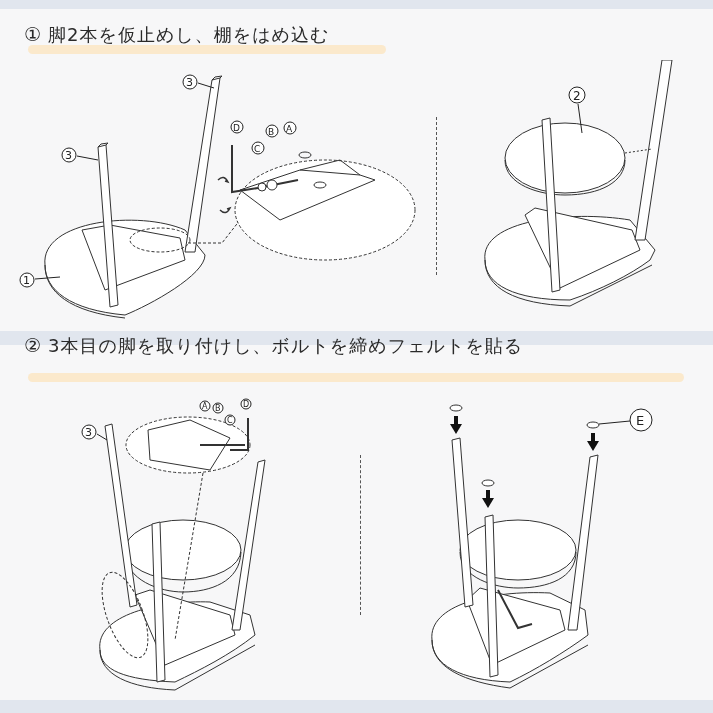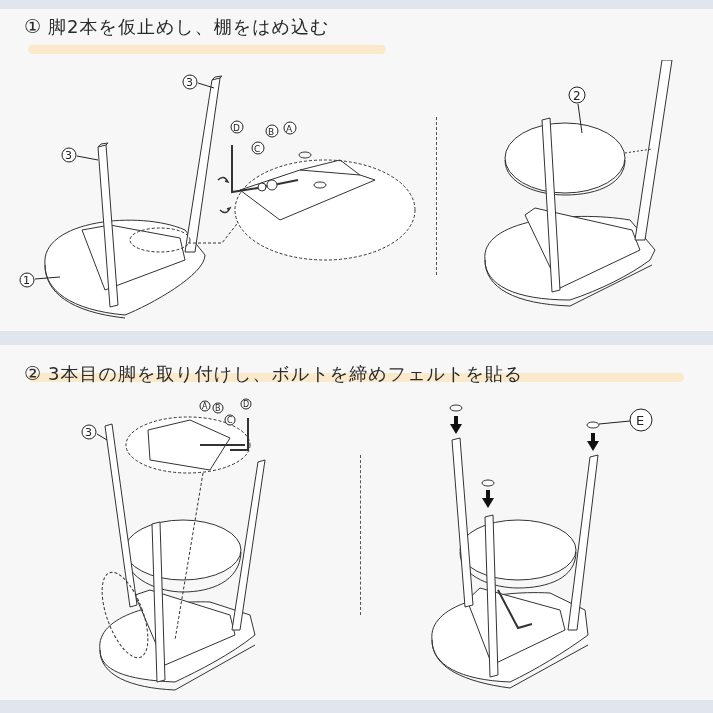--- a/index.html
+++ b/index.html
@@ -18,21 +18,21 @@
   .lbl { font-family:"DejaVu Sans", sans-serif; font-size:11px; fill:#222; }
 </style>
 </head>
 <body>
 
 <div class="band top"></div>
 <div class="band mid"></div>
 <div class="band bot"></div>
 
 <div class="hl" style="left:28px; top:45px; width:358px;"></div>
-<div class="step-title" style="top:15px;">
+<div class="step-title" style="top:23px;">
   <span class="num">①</span><span>脚2本を仮止めし、棚をはめ込む</span>
 </div>
 
 <div class="panel" style="left:0; top:60px;">
 <svg width="420" height="270" viewBox="0 0 420 270" fill="none" stroke="#333" stroke-width="1">
 
   <path d="M45 205 C 40 160, 140 150, 185 170 L 205 195 C 205 215, 150 245, 125 255 C 70 250, 45 230, 45 205 Z" fill="#fff"></path>
   <path d="M45 205 C 45 232, 70 252, 125 258"></path>
 
   <path d="M82 170 L 105 230 L 185 200 L 180 178 L 110 165 Z" fill="#fff"></path>
@@ -112,21 +112,21 @@
 <svg width="293" height="270" style="position:absolute;left:0;top:0" viewBox="0 0 293 270">
   <g>
     <circle cx="157" cy="35" r="8" fill="#fff" stroke="#222"></circle>
         <text x="153" y="40" class="lbl" style="font-size:12px">2</text>
     <line x1="158" y1="44" x2="162" y2="73" stroke="#222"></line>
   </g>
 </svg>
 </div>
 
 <div class="hl" style="left:28px; top:373px; width:656px;"></div>
-<div class="step-title" style="top:362px;">
+<div class="step-title" style="top:334px;">
   <span class="num">②</span><span>3本目の脚を取り付けし、ボルトを締めフェルトを貼る</span>
 </div>
 
 <div class="panel" style="left:60px; top:390px;">
 <svg width="300" height="310" viewBox="0 0 300 310" fill="none" stroke="#333" stroke-width="1">
   <path d="M40 260 C 35 225, 100 210, 150 212 L 190 225 L 195 245 C 170 265, 140 280, 115 292 C 65 290, 40 280, 40 260 Z" fill="#fff"></path>
   <path d="M40 260 C 40 285, 70 298, 115 300 L 195 255"></path>
   <path d="M75 205 L 105 275 L 175 245 L 170 225 L 90 200 Z" fill="#fff"></path>
   <ellipse cx="123" cy="160" rx="58" ry="30" fill="#fff"></ellipse>
   <path d="M65 162 C 65 190, 100 202, 123 202 C 150 202, 180 192, 181 162"></path>

